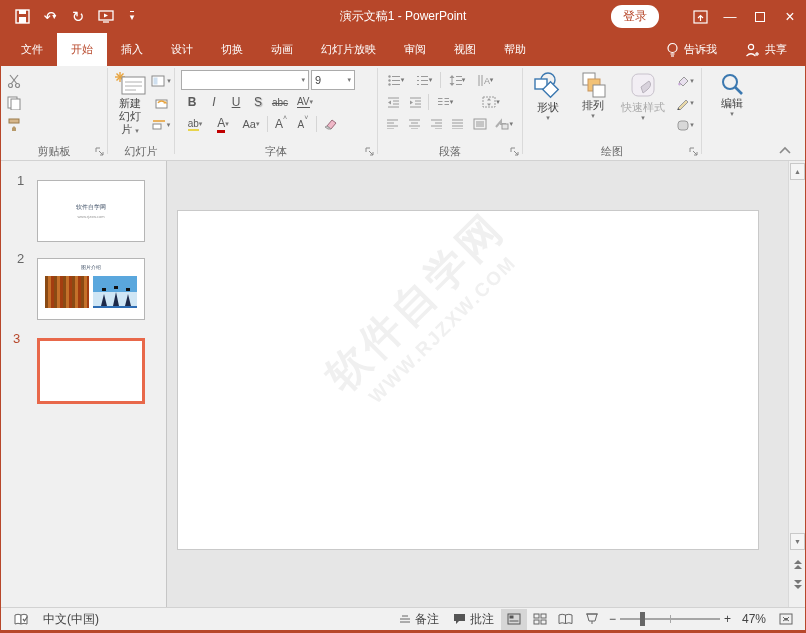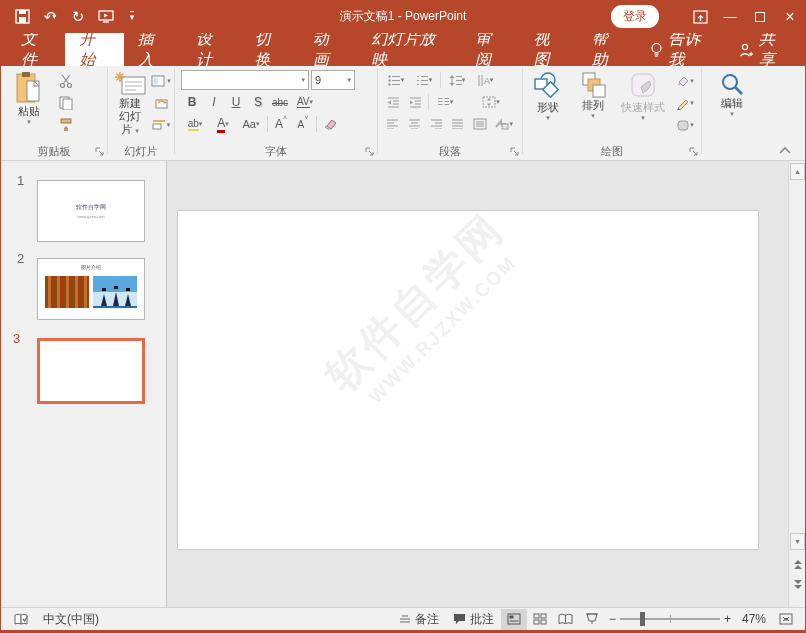--- a/index.html
+++ b/index.html
@@ -15,21 +15,21 @@
              color:#fff; font-size:15px; cursor:default; }
   .qat-dd { font-size:8px; margin-left:-4px; }
   #title-text { position:absolute; left:0; right:0; text-align:center; font-size:12px; color:#fff; }
   .tb-right { margin-left:auto; display:flex; align-items:center; z-index:2; }
   #signin { background:#fff; color:#b7472a; font-size:12px; padding:3px 12px; margin-right:26px; cursor:default;border-radius:11px; }
   .winbtn { width:30px; height:26px; display:flex; align-items:center; justify-content:center; color:#fff; font-size:13px; }
   .maxbox { width:10px; height:10px; border:1px solid #fff; display:inline-block; }
 
   
   #tabrow { height:33px; background:#b7472a; display:flex; align-items:stretch; padding-left:6px; }
-  .tab { color:#fff; font-size:16px; display:flex; align-items:center; padding:0 14px; cursor:default;font-style:italic; }
+  .tab { color:#fff; font-size:11px; display:flex; align-items:center; padding:0 14px; cursor:default; }
   .tab.active { background:#fff; color:#b7472a; }
   .tab-cluster { display:flex; align-items:center; margin-left:auto;justify-content:center; }
   .tab-ico { margin-right:5px; display:flex; align-items:center; }
 
   
   #ribbon { height:95px; background:#f1f1f1; border-bottom:1px solid #d2d2d2; display:flex; position:relative; }
   .group { display:flex; flex-direction:column; height:94px; position:relative; }
   .gsep { width:1px; background:#dadada; height:86px; margin-top:2px; }
   .gcontent { flex:1; display:flex; padding:3px 2px 0 2px; }
   .glabel { height:17px; display:flex; align-items:center; justify-content:center; font-size:11px; color:#666; position:relative; }
@@ -169,30 +169,20 @@
         </span>
         <span>共享</span>
       </div>
     </div>
   </div>
 
   <div id="ribbon">
 
     <div class="group" style="width:106px">
       <div class="gcontent">
-        <div class="bigbtn" style="width:52px">
-          <svg width="30" height="34" viewBox="0 0 30 34">
-            <rect x="3" y="3" width="18" height="28" fill="#f2c277" stroke="#c9955c"></rect>
-            <rect x="8" y="1" width="8" height="5" rx="1" fill="#8a6a3a"></rect>
-            <path d="M13 10 h12 v20 h-12 z" fill="#fff" stroke="#8a8a8a"></path>
-            <path d="M20 10 l5 5 h-5 z" fill="#e8e8e8" stroke="#8a8a8a"></path>
-          </svg>
-          <span class="blabel">粘贴</span>
-          <span class="dd">▾</span>
-        </div>
         <div class="minicol">
           <div class="ib">
             <svg width="14" height="14" viewBox="0 0 14 14">
               <line x1="3" y1="1" x2="10" y2="10" stroke="#8a8a8a" stroke-width="1.2"></line>
               <line x1="11" y1="1" x2="4" y2="10" stroke="#8a8a8a" stroke-width="1.2"></line>
               <circle cx="3.5" cy="11.5" r="2" fill="none" stroke="#8a8a8a" stroke-width="1.2"></circle>
               <circle cx="10.5" cy="11.5" r="2" fill="none" stroke="#8a8a8a" stroke-width="1.2"></circle>
             </svg>
           </div>
           <div class="ib">

